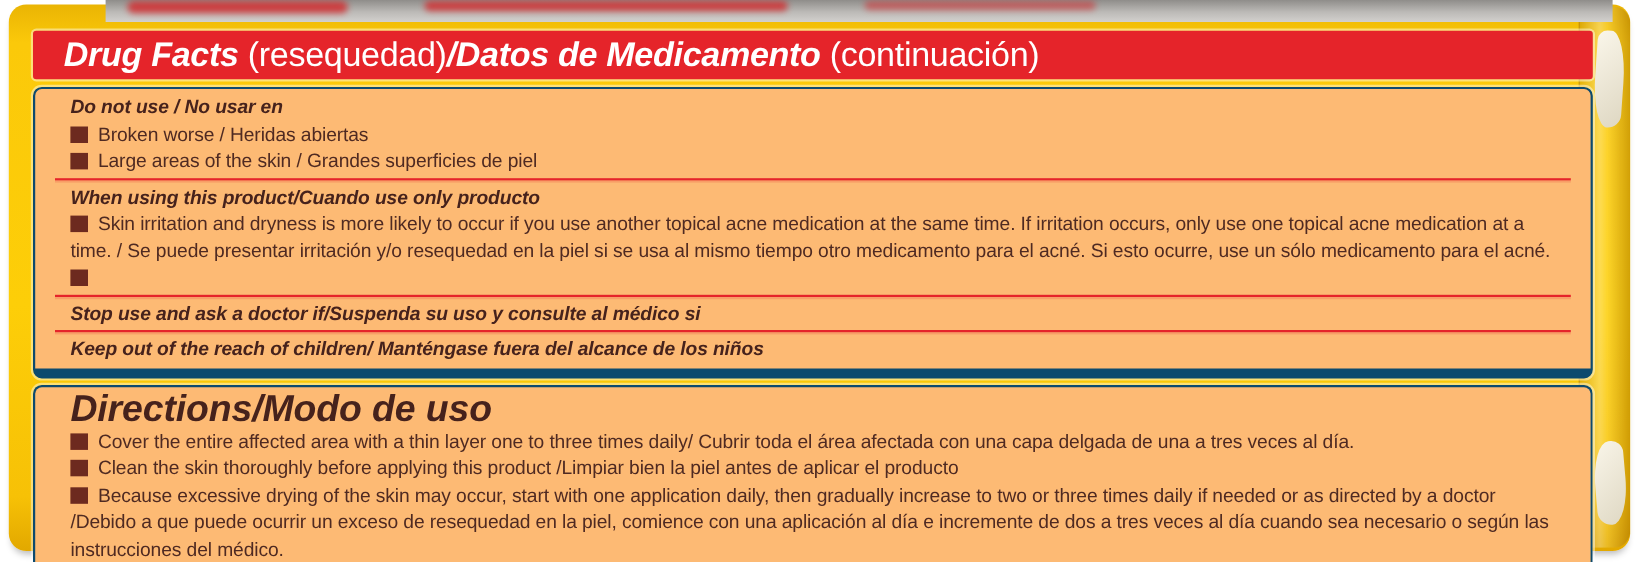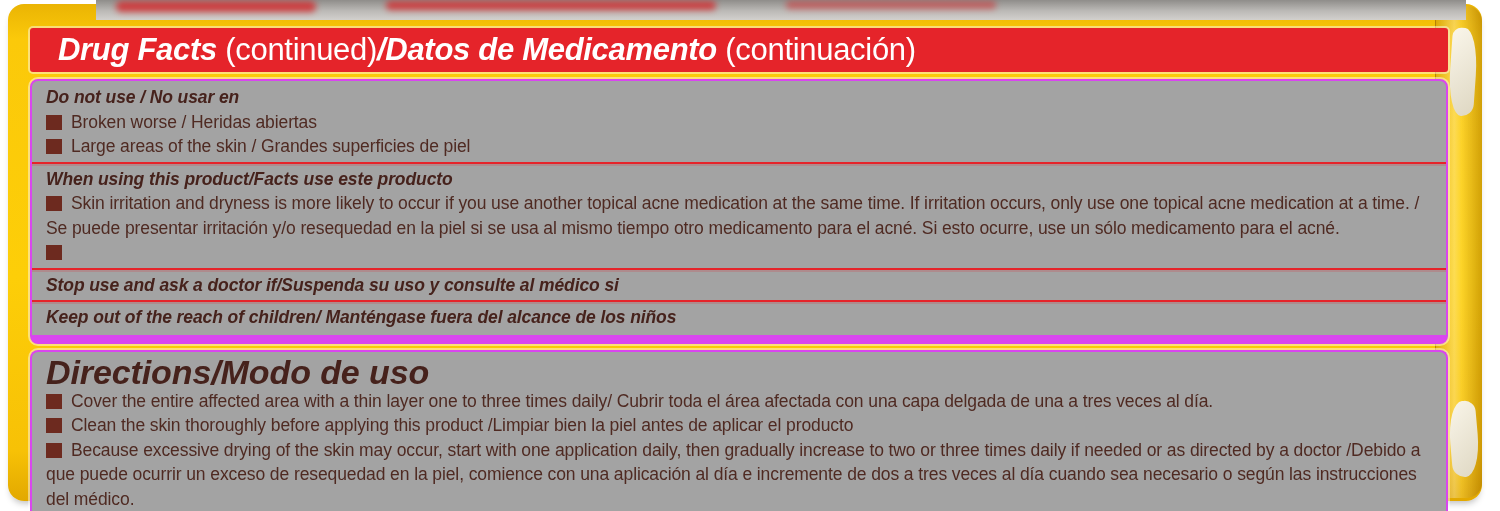--- a/index.html
+++ b/index.html
@@ -40,22 +40,22 @@
     height: 44px; background: #e5242a; border-radius: 3px;
     display: flex; align-items: center; padding-left: 28px; box-sizing: border-box;
     color: #ffffff; font-size: 31px; letter-spacing: -0.3px; white-space: pre;
     box-shadow: 0 0 0 2px rgba(255,255,255,0.45);
     text-align: right;
   }
   .hbi { font-weight: bold; font-style: italic; }
   .hn  { font-weight: normal; }
 
   .panel {
-    background: #a3a3a3; border: 2px solid #d946ef; border-radius: 8px;
-    margin-top: 7px; padding: 4px 14px 5px; box-sizing: border-box;
+    background: #fdba74; border: 2px solid #0c4a6e; border-radius: 8px;
+    margin-top: 7px; padding: 4px 32px 5px; box-sizing: border-box;
     color: #4f2a22; font-size: 17.5px; line-height: 24.5px; letter-spacing: -0.1px;
     box-shadow: 0 0 0 2px rgba(255,255,255,0.45);
   }
   .panel.warnings  { border-bottom-width: 9px; }
   .panel.directions { margin-top: 6px; border-bottom: 5px solid #c14c24; position: relative; padding-bottom: 7px; }
 
   .sec-head { font-weight: bold; font-style: italic; color: #46221c; }
   .rule { height: 0; border-top: 2px solid #e5242a; margin: 3px -14px; box-shadow: 0 2px 0 rgba(229,36,42,0.18); }
   .bullet-line { margin: 0; }
   .sq {
@@ -77,35 +77,35 @@
     <div class="smudge s3"></div>
   </div>
 
   <div class="fold"></div>
   <div class="sliver top"></div>
   <div class="sliver bottom"></div>
 
   <div class="label">
 
     <div class="header-band">
-      <span class="hbi">Drug Facts</span><span class="hn"> (continued)</span><span class="hbi">/Datos de Medicamento</span><span class="hn"> (continuación)</span>
+      <span class="hbi">Drug Facts</span><span class="hn"> (resequedad)</span><span class="hbi">/Datos de Medicamento</span><span class="hn"> (continuación)</span>
     </div>
 
     <div class="panel warnings">
 
       <div>
         <div class="sec-head">Do not use / No usar en</div>
         <p class="bullet-line"><span class="sq"></span><span>Broken worse / Heridas abiertas</span></p>
         <p class="bullet-line"><span class="sq"></span><span>Large areas of the skin / Grandes superficies de piel</span></p>
       </div>
 
       <div class="rule"></div>
 
       <div>
-        <div class="sec-head">When using this product/Facts use este producto</div>
+        <div class="sec-head">When using this product/Cuando use only producto</div>
         <p class="bullet-line"><span class="sq"></span><span>Skin irritation and dryness is more likely to occur if you use another topical acne medication at the same time. If irritation occurs, only use one topical acne medication at a time. / Se puede presentar irritación y/o resequedad en la piel si se usa al mismo tiempo otro medicamento para el acné. Si esto ocurre, use un sólo medicamento para el acné.</span></p>
         <p class="bullet-line"><span class="sq"></span></p>
       </div>
 
       <div class="rule"></div>
 
       <div>
         <div class="sec-head">Stop use and ask a doctor if/Suspenda su uso y consulte al médico si</div>
       </div>
 

